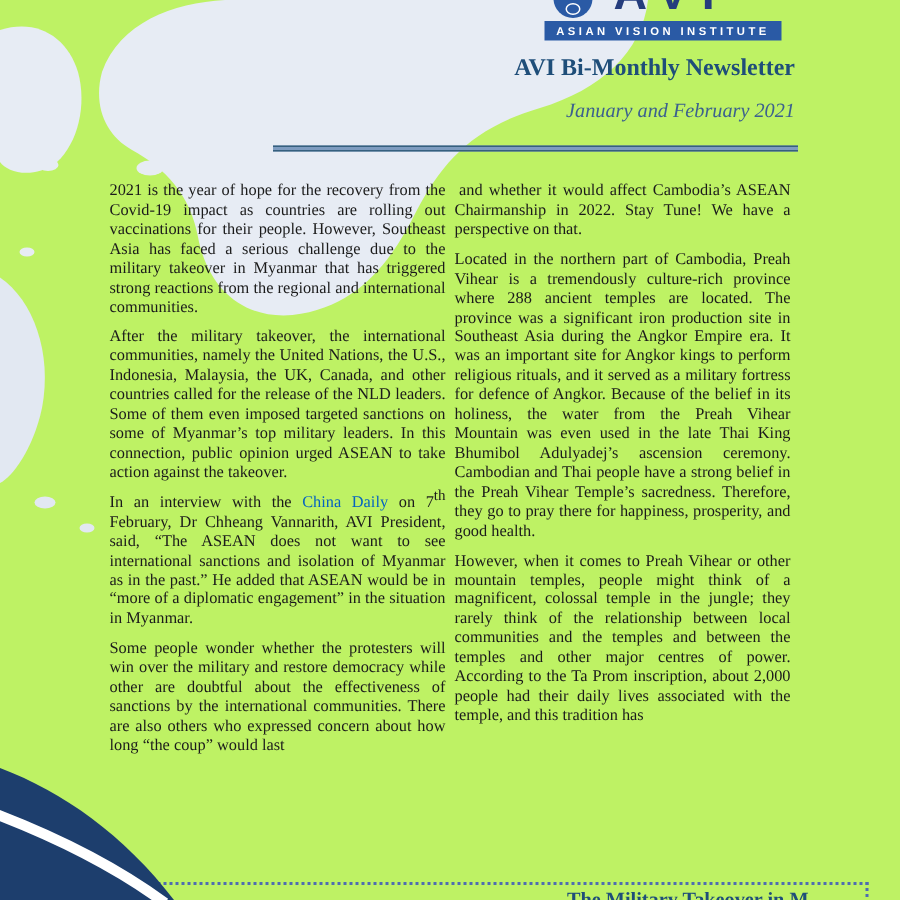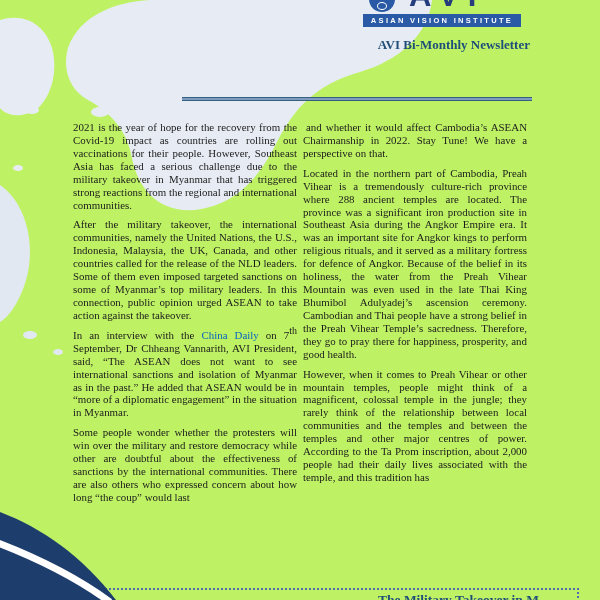--- a/index.html
+++ b/index.html
@@ -10,21 +10,21 @@
   .logo-clip{position:absolute;left:363px;top:0;width:158px;height:13px;overflow:hidden;}
   .globe{position:absolute;left:6px;top:-14px;width:26px;height:26px;border-radius:50%;
          background:#2a5aa5;}
   .globe::after{content:"";position:absolute;left:8px;top:16px;width:8px;height:6px;
          border:1px solid #ffffff;border-radius:50%;}
   .logo-letters{position:absolute;left:46px;top:-22px;font-family:"Liberation Sans",sans-serif;
          font-weight:bold;font-size:31px;letter-spacing:9px;color:#253d7d;}
   .badge{position:absolute;left:363px;top:14px;width:158px;height:13px;background:#2a5aa5;
          color:#ffffff;font-family:"Liberation Sans",sans-serif;font-size:7.5px;font-weight:bold;
          letter-spacing:2.3px;text-align:center;line-height:13.5px;white-space:nowrap;}
-  .title{position:absolute;right:70px;top:37px;font-size:13px;font-weight:bold;color:#1f4e79;
+  .title{position:absolute;right:70px;top:37px;font-size:16px;font-weight:bold;color:#1f4e79;
          white-space:nowrap;}
   .date{position:absolute;right:70px;top:66px;font-size:13.5px;font-style:italic;color:#3c618e;
          white-space:nowrap;}
   .rule{position:absolute;left:182px;top:97px;width:350px;height:2px;background:#7e9cc0;
         border-top:1px solid #36607e;border-bottom:1px solid #36607e;}
   
   .columns{position:absolute;left:73px;top:121px;width:459px;height:466px;display:flex;gap:6px;
         text-align:justify;font-size:10.9px;line-height:1.185;overflow:hidden;}
   .col{width:224px;}
   .columns p{margin:0 0 7px 0;}
@@ -56,27 +56,28 @@
     <ellipse fill="#e2e8f2" cx="58" cy="352" rx="5" ry="3"></ellipse>
   </svg>
 
   <div class="logo-clip">
     <div class="globe"></div>
     <div class="logo-letters">AVI</div>
   </div>
   <div class="badge">ASIAN VISION INSTITUTE</div>
 
   <div class="title">AVI Bi-Monthly Newsletter</div>
+  <div class="date">January and February 2021</div>
   <div class="rule"></div>
 
   <div class="columns">
     <div class="col">
       <p>2021 is the year of hope for the recovery from the Covid-19 impact as countries are rolling out vaccinations for their people. However, Southeast Asia has faced a serious challenge due to the military takeover in Myanmar that has triggered strong reactions from the regional and international communities.</p>
       <p>After the military takeover, the international communities, namely the United Nations, the U.S., Indonesia, Malaysia, the UK, Canada, and other countries called for the release of the NLD leaders. Some of them even imposed targeted sanctions on some of Myanmar’s top military leaders. In this connection, public opinion urged ASEAN to take action against the takeover.</p>
-      <p><span>In an interview with the </span><span class="link">China Daily</span><span> on 7</span><sup>th</sup><span> September, Dr Chheang Vannarith, AVI President, said, “The ASEAN does not want to see international sanctions and isolation of Myanmar as in the past.” He added that ASEAN would be in “more of a diplomatic engagement” in the situation in Myanmar.</span></p>
+      <p><span>In an interview with the </span><span class="link">China Daily</span><span> on 7</span><sup>th</sup><span> February, Dr Chheang Vannarith, AVI President, said, “The ASEAN does not want to see international sanctions and isolation of Myanmar as in the past.” He added that ASEAN would be in “more of a diplomatic engagement” in the situation in Myanmar.</span></p>
       <p>Some people wonder whether the protesters will win over the military and restore democracy while other are doubtful about the effectiveness of sanctions by the international communities. There are also others who expressed concern about how long “the coup” would last</p>
     </div>
     <div class="col">
       <p class="cont-para">and whether it would affect Cambodia’s ASEAN Chairmanship in 2022. Stay Tune! We have a perspective on that.</p>
       <p>Located in the northern part of Cambodia, Preah Vihear is a tremendously culture-rich province where 288 ancient temples are located. The province was a significant iron production site in Southeast Asia during the Angkor Empire era. It was an important site for Angkor kings to perform religious rituals, and it served as a military fortress for defence of Angkor. Because of the belief in its holiness, the water from the Preah Vihear Mountain was even used in the late Thai King Bhumibol Adulyadej’s ascension ceremony. Cambodian and Thai people have a strong belief in the Preah Vihear Temple’s sacredness. Therefore, they go to pray there for happiness, prosperity, and good health.</p>
       <p>However, when it comes to Preah Vihear or other mountain temples, people might think of a magnificent, colossal temple in the jungle; they rarely think of the relationship between local communities and the temples and between the temples and other major centres of power. According to the Ta Prom inscription, about 2,000 people had their daily lives associated with the temple, and this tradition has</p>
     </div>
   </div>
 
   <div class="dotted"></div>

